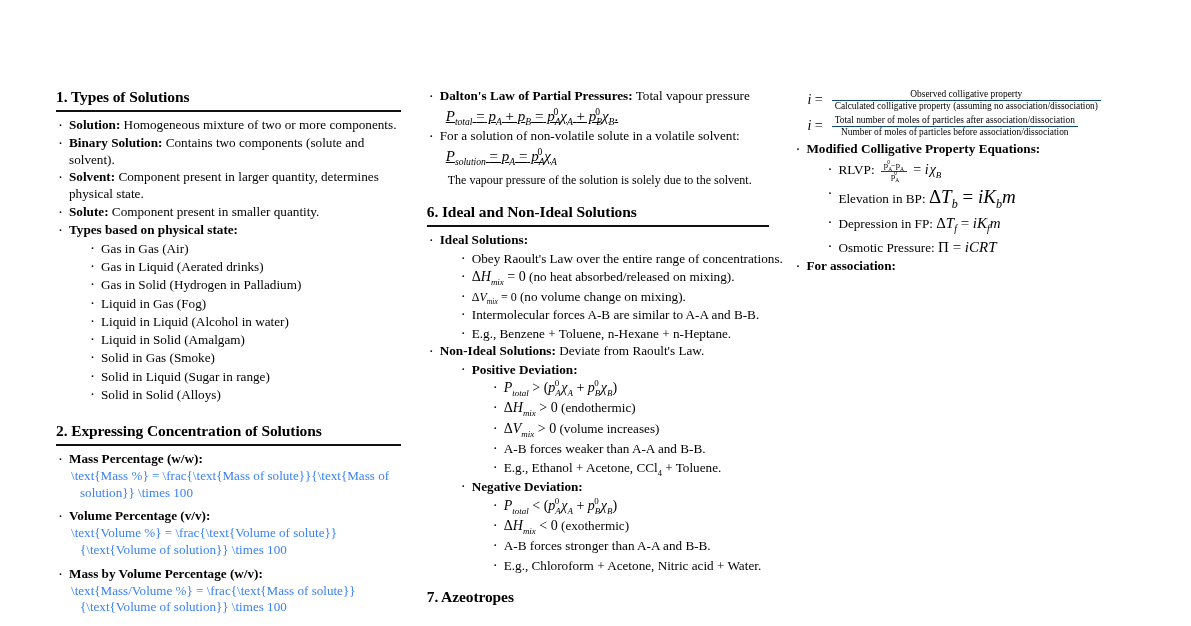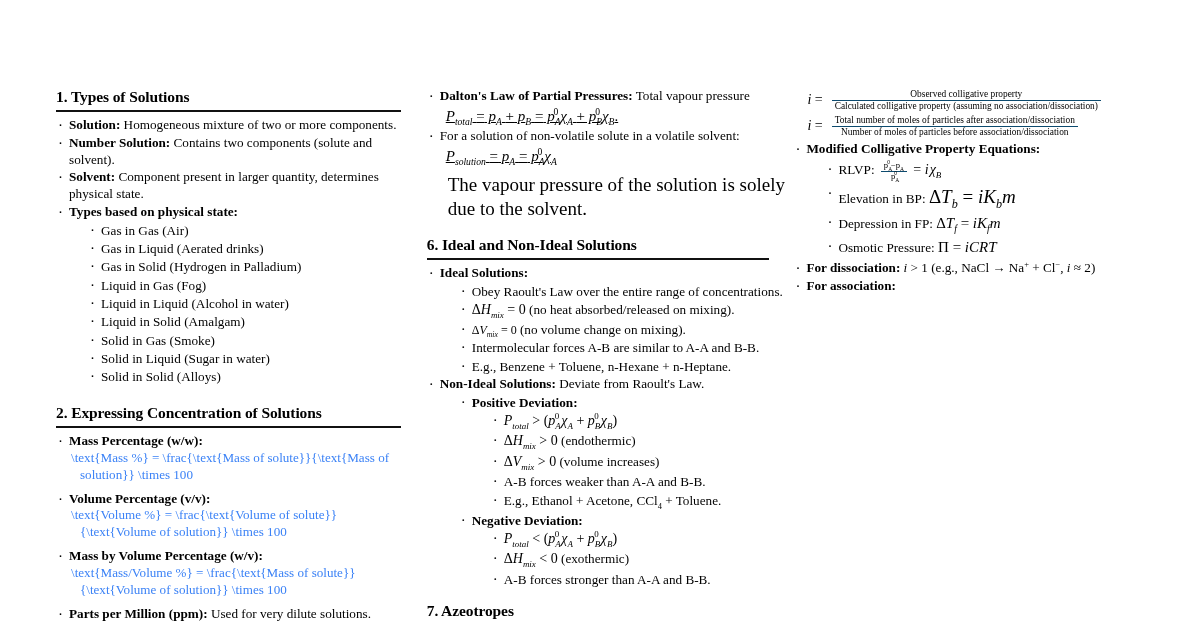--- a/index.html
+++ b/index.html
@@ -135,21 +135,21 @@
     margin: 2px 0 2px 6px;
     white-space: nowrap;
     text-decoration: underline;
   }
   sub, sup {
     font-size: 0.64em;
     font-style: italic;
     line-height: 0;
   }
   sub.up, sup.up { font-style: normal; }
-  .note { display: block; margin: 7px 0 0 8px; font-size: 19px; }
+  .note { display: block; margin: 7px 0 0 8px; font-size: 12px; }
 
   
   .frac {
     display: inline-block;
     vertical-align: middle;
     text-align: center;
     font-style: normal;
     line-height: 1.12;
     margin: 0 2px;
   }
@@ -176,36 +176,39 @@
     <div class="col col-1">
 
       <h2 class="section">1. Types of Solutions</h2>
       <hr class="rule">
 
       <ul class="lv1">
         <li>
           <b>Solution:</b><span> Homogeneous mixture of two or more components.</span>
         </li>
         <li>
-          <b>Number Solution:</b><span> Contains two components (solute and solvent).</span>
+          <b>Binary Solution:</b><span> Contains two components (solute and solvent).</span>
         </li>
         <li>
           <b>Solvent:</b><span> Component present in larger quantity, determines physical state.</span>
+        </li>
+        <li>
+          <b>Solute:</b><span> Component present in smaller quantity.</span>
         </li>
         <li>
           <b>Types based on physical state:</b>
           <ul class="lv2">
             <li>Gas in Gas (Air)</li>
             <li>Gas in Liquid (Aerated drinks)</li>
             <li>Gas in Solid (Hydrogen in Palladium)</li>
             <li>Liquid in Gas (Fog)</li>
             <li>Liquid in Liquid (Alcohol in water)</li>
             <li>Liquid in Solid (Amalgam)</li>
             <li>Solid in Gas (Smoke)</li>
-            <li>Solid in Liquid (Sugar in water)</li>
+            <li>Solid in Liquid (Sugar in range)</li>
             <li>Solid in Solid (Alloys)</li>
           </ul>
         </li>
       </ul>
 
       <div style="height:18px"></div>
 
       <h2 class="section">2. Expressing Concentration of Solutions</h2>
       <hr class="rule">
 
@@ -307,20 +310,21 @@
               <ul class="lv3">
                 <li>
                   <span class="math" style="font-size:14px">
                     P<sub>total</sub> <span class="up">&lt;</span> <span class="up">(</span>p<sub>A</sub><sup class="up" style="margin-left:-6px">0</sup><span style="margin-left:2px">χ</span><sub>A</sub> <span class="up">+</span> p<sub>B</sub><sup class="up" style="margin-left:-6px">0</sup><span style="margin-left:2px">χ</span><sub>B</sub><span class="up">)</span>
                   </span>
                 </li>
                 <li>
                   <span class="math" style="font-size:14px"><span class="up">Δ</span>H<sub>mix</sub> <span class="up">&lt;</span> <span class="up">0</span></span><span> (exothermic)</span>
                 </li>
                 <li>A-B forces stronger than A-A and B-B.</li>
+                <li>E.g., Chloroform + Acetone, Nitric acid + Water.</li>
               </ul>
             </li>
           </ul>
         </li>
       </ul>
 
       <div style="height:12px"></div>
 
       <h2 class="section">7. Azeotropes</h2>
 
@@ -363,26 +367,20 @@
             <li style="margin-top:4px">
               <span>Depression in FP:</span>
               <span class="math" style="font-size:15px"> <span class="up">Δ</span>T<sub>f</sub> <span class="up">=</span> iK<sub>f</sub>m</span>
             </li>
             <li style="margin-top:4px">
               <span>Osmotic Pressure:</span>
               <span class="math" style="font-size:15px"> <span class="up">Π</span> <span class="up">=</span> iCRT</span>
             </li>
           </ul>
         </li>
-        <li style="margin-top:3px">
-          <b>For dissociation:</b>
-          <span class="math" style="font-size:13.2px">
-            i <span class="up">&gt;</span> <span class="up">1 (e.g., NaCl → Na<sup class="up">+</sup> + Cl<sup class="up">−</sup>,</span> i <span class="up">≈ 2)</span>
-          </span>
-        </li>
         <li>
           <b>For association:</b>
         </li>
       </ul>
     </div>
 
   </div>
 </div>
 
 </body></html>

